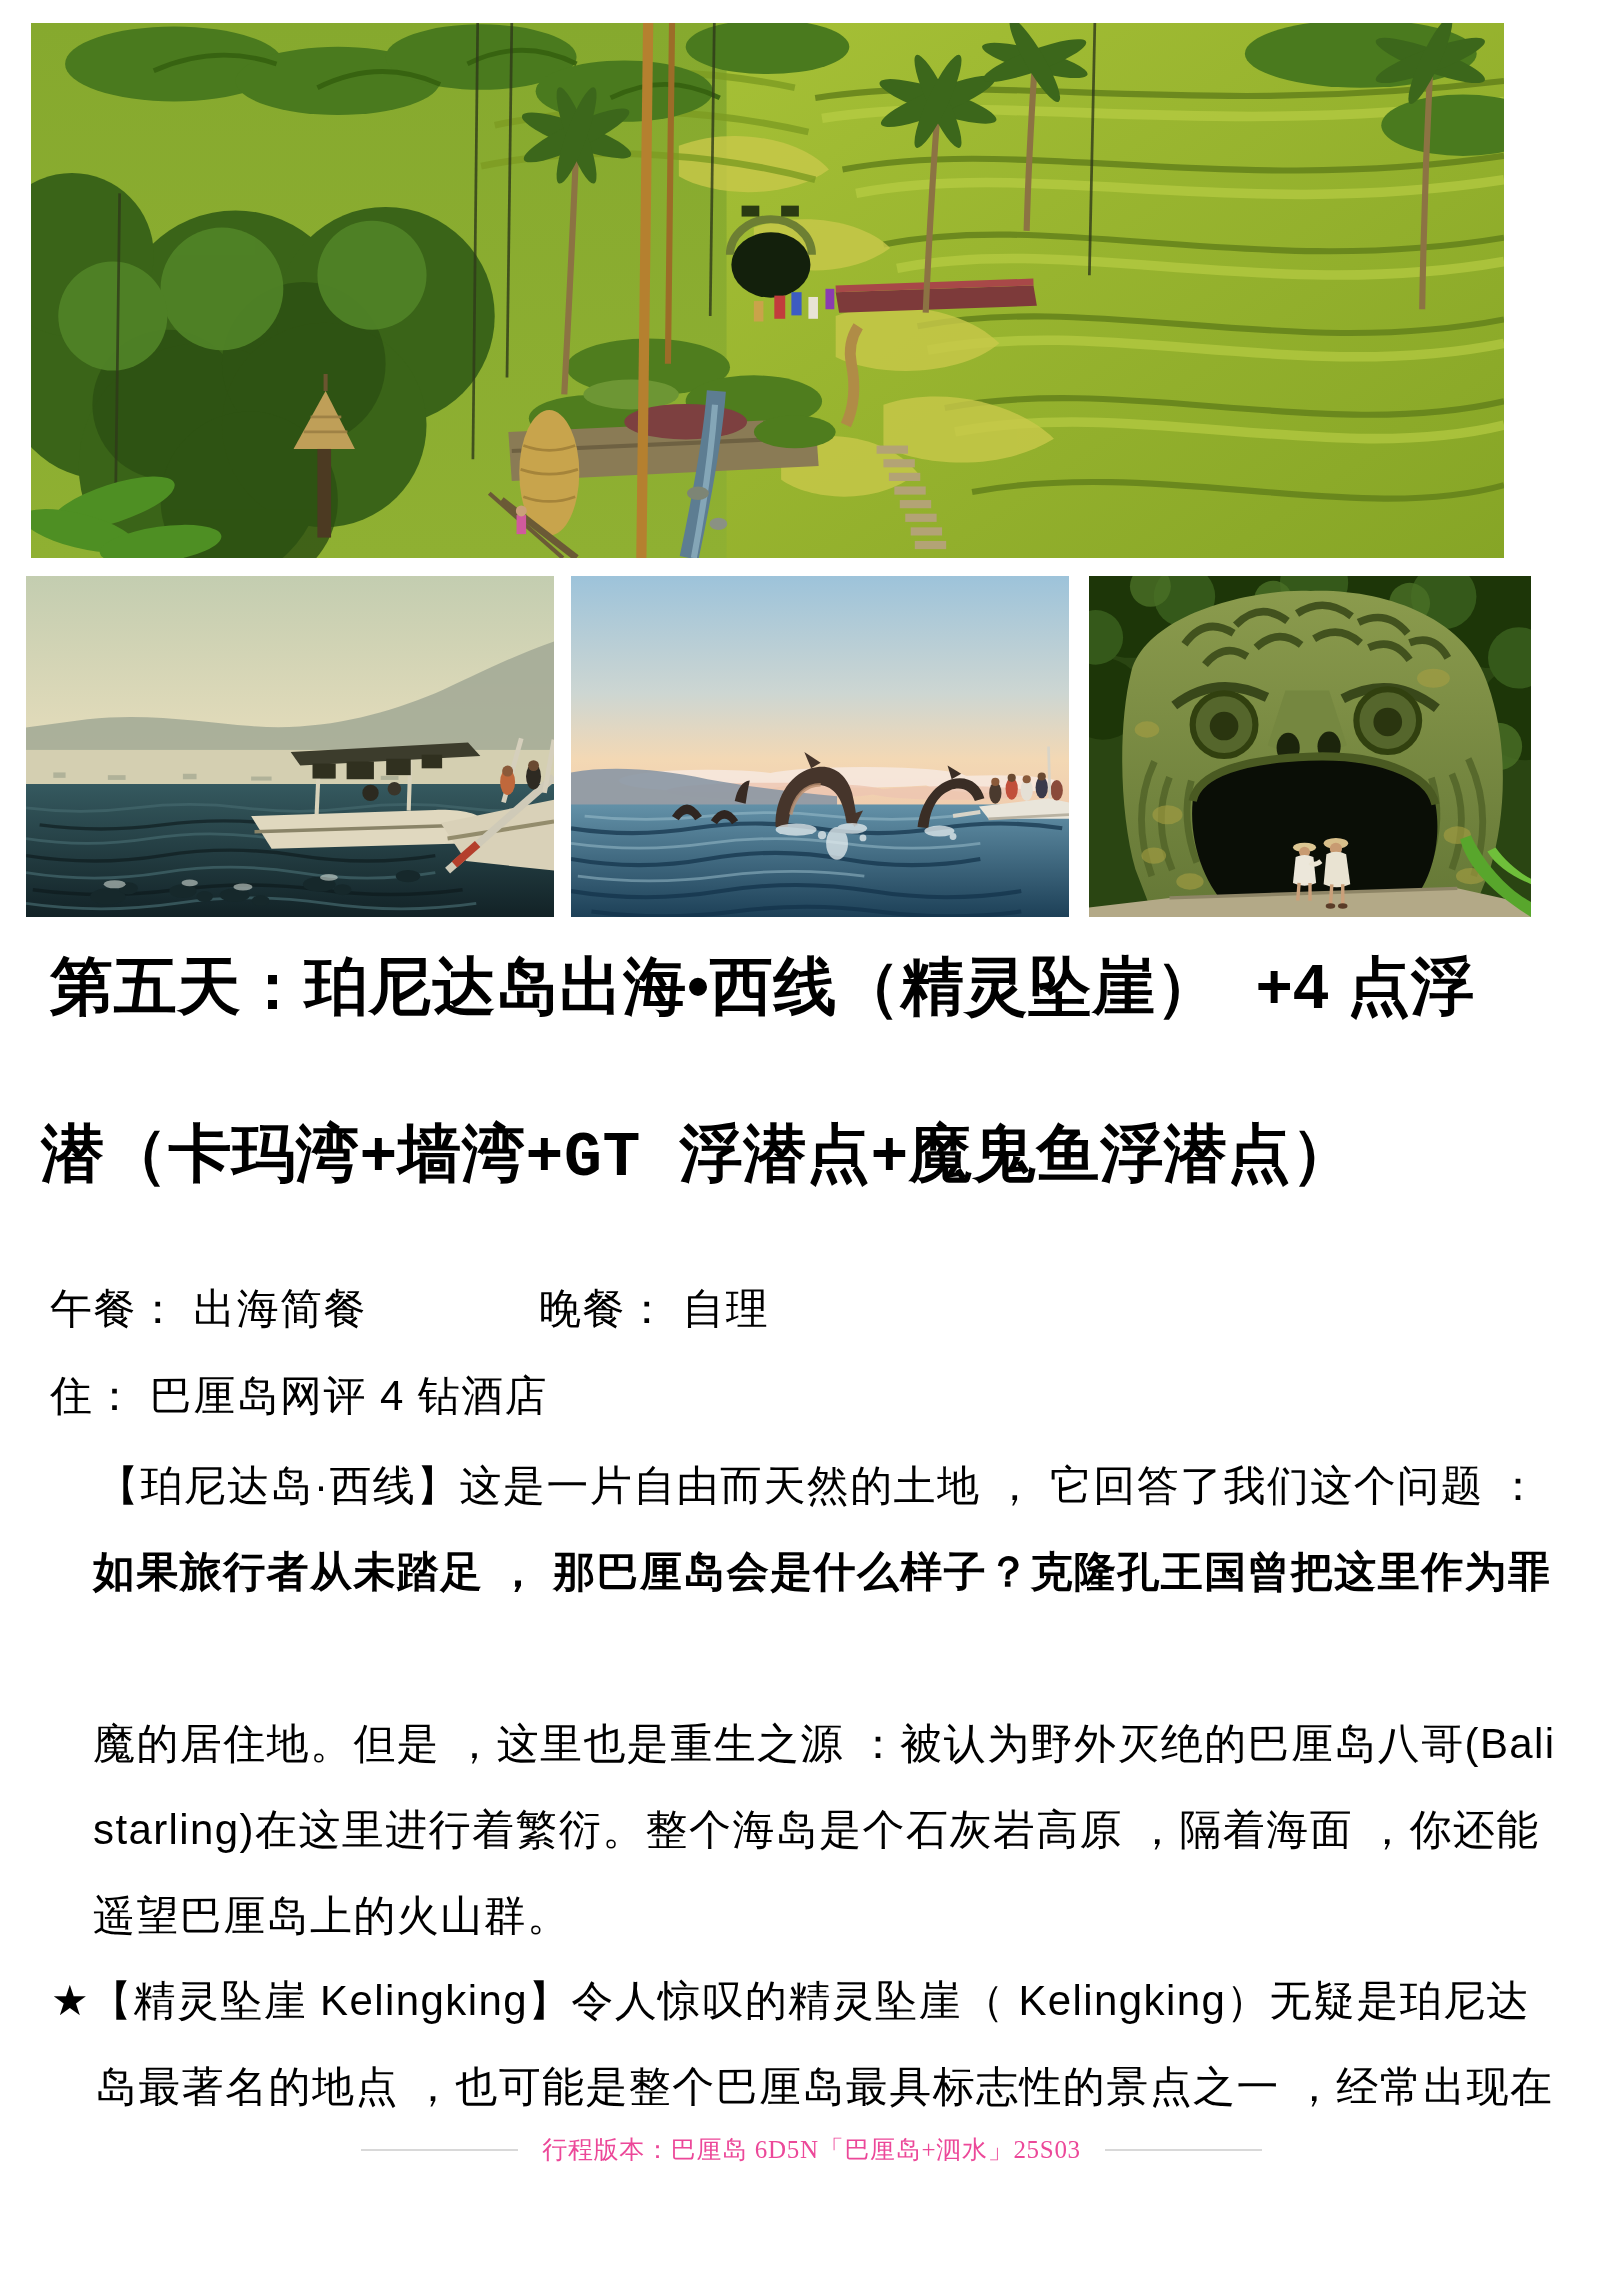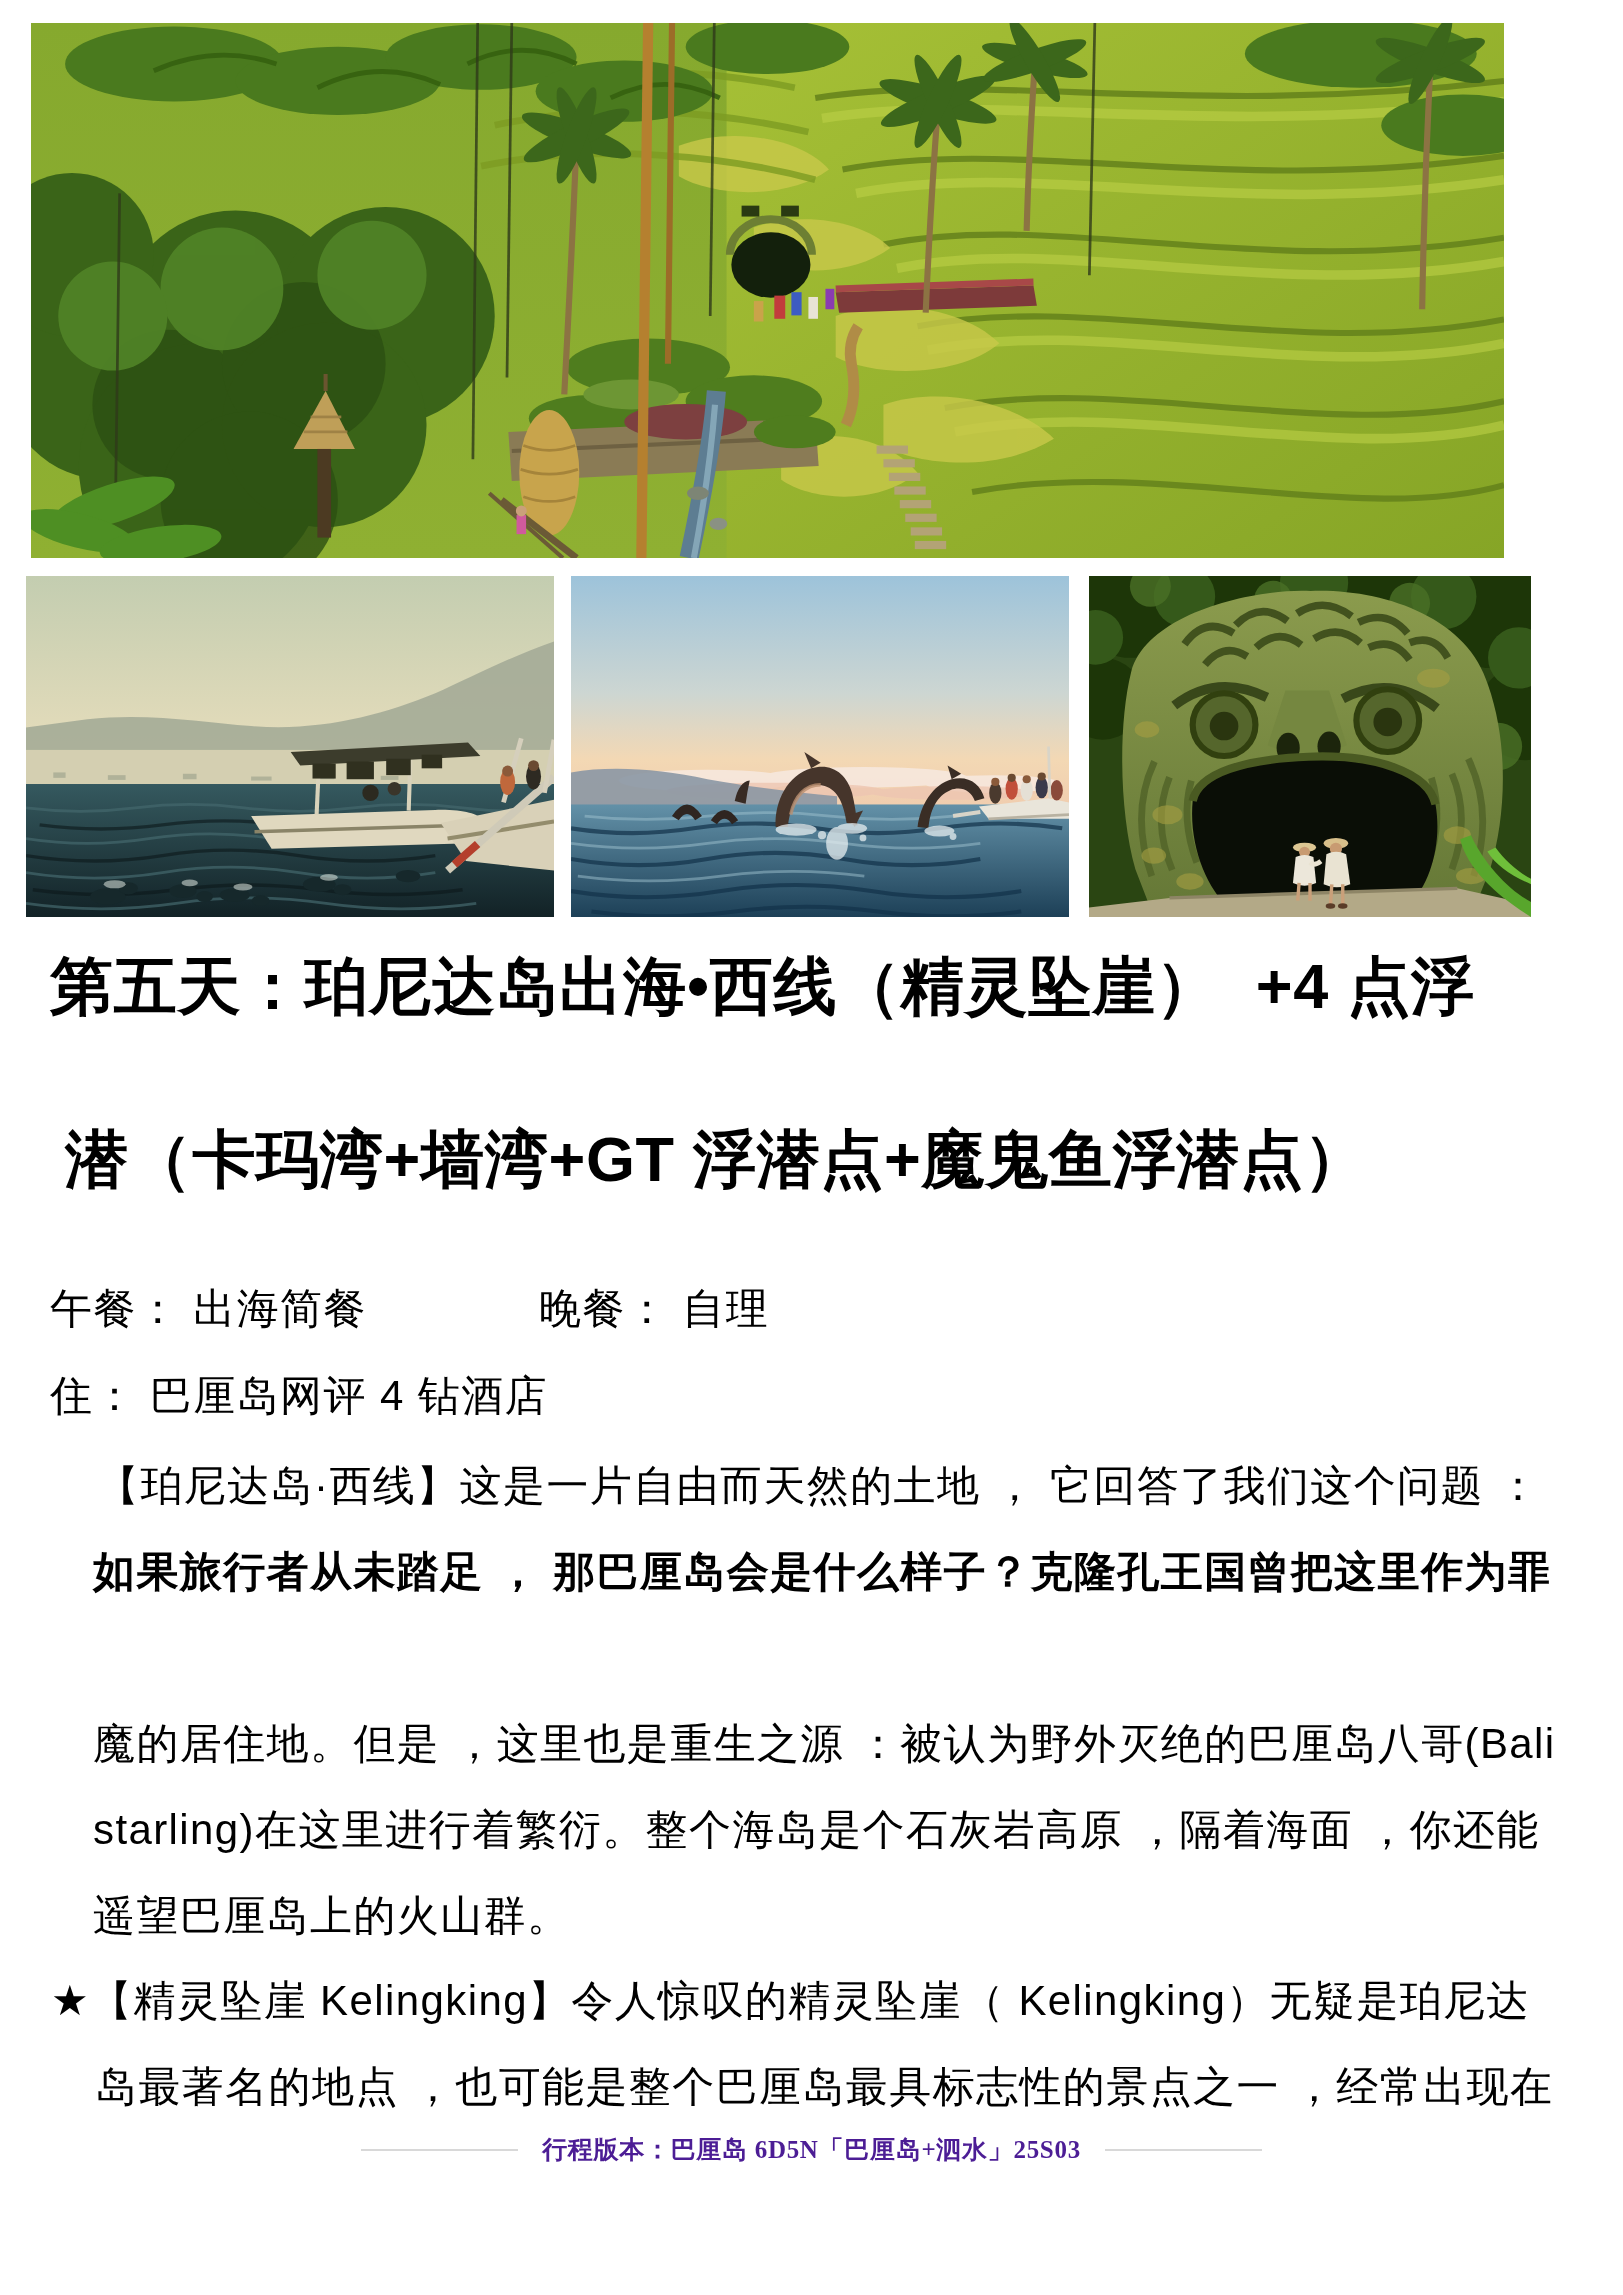--- a/index.html
+++ b/index.html
@@ -7,41 +7,41 @@
         font-family:"Liberation Sans","DejaVu Sans",sans-serif;color:#000;}
   .photo{position:absolute;overflow:hidden;}
   .photo svg{display:block;width:100%;height:100%;}
   .hero{left:31px;top:22.5px;width:1473px;height:535px;}
   .g1{left:26px;top:576px;width:528px;height:341px;}
   .g2{left:571px;top:576px;width:498px;height:341px;}
   .g3{left:1089px;top:576px;width:442px;height:341px;}
   .hl{position:absolute;margin:0;font-size:63px;font-weight:bold;line-height:1.08;
       letter-spacing:0.7px;white-space:pre;}
   .hl1{left:50px;top:952px;}
-  .hl2{left:65px;top:1125px;}
+  .hl2{left:41px;top:1125px;font-family:Liberation Mono, monospace;}
   .meals{position:absolute;left:50px;top:1286px;width:1527px;display:flex;font-size:42px;
          line-height:1.1;letter-spacing:1.4px;white-space:pre;}
   .meal-b{width:532px;}
   .meal-l{width:489px;}
   .stay{position:absolute;left:50px;top:1373px;font-size:42px;line-height:1.1;
         letter-spacing:1.4px;white-space:pre;}
   .bl{position:absolute;font-size:42px;line-height:1.1;letter-spacing:1.4px;white-space:pre;}
   .p1l1{left:97px;top:1463px;}
   .p1l2{left:93px;top:1549px;font-weight:bold;}
   .p1l3{left:93px;top:1635px;}
   .p1l4{left:93px;top:1721px;}
   .p1l5{left:93px;top:1807px;}
   .p1l6{left:93px;top:1893px;}
   .p2l1{left:51px;top:1978px;}
   .p2l2{left:95px;top:2064px;}
   .footer{position:absolute;left:0;top:2133px;width:1623px;display:flex;align-items:center;
           justify-content:center;gap:24.5px;}
   .dash{width:157px;height:2px;background:#d8d8d8;}
-  .ftext{font-family:"Liberation Serif","DejaVu Serif",serif;font-size:25px;font-weight:700;
-         color:#4c1d95;letter-spacing:0.7px;white-space:pre;text-align:center;}
+  .ftext{font-family:"Liberation Serif","DejaVu Serif",serif;font-size:25px;font-weight:400;
+         color:#ec4899;letter-spacing:0.7px;white-space:pre;text-align:center;}
 </style>
 </head>
 <body>
 
 <div class="page">
 
   <div class="photo hero">
     <svg viewBox="0 0 2160 785" preserveAspectRatio="none">
       <defs>
         <linearGradient id="hg" x1="0" y1="0" x2="0" y2="1">

